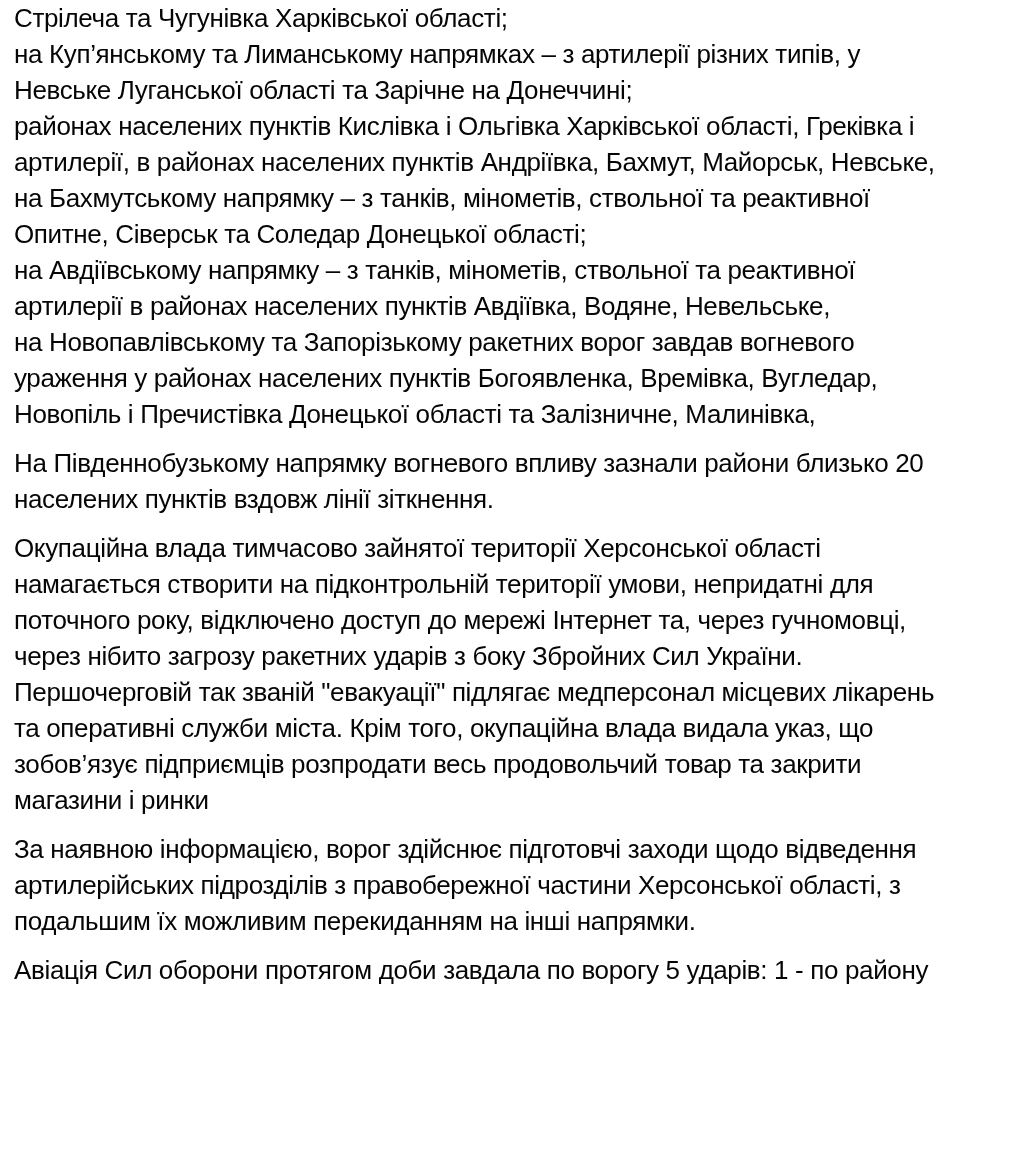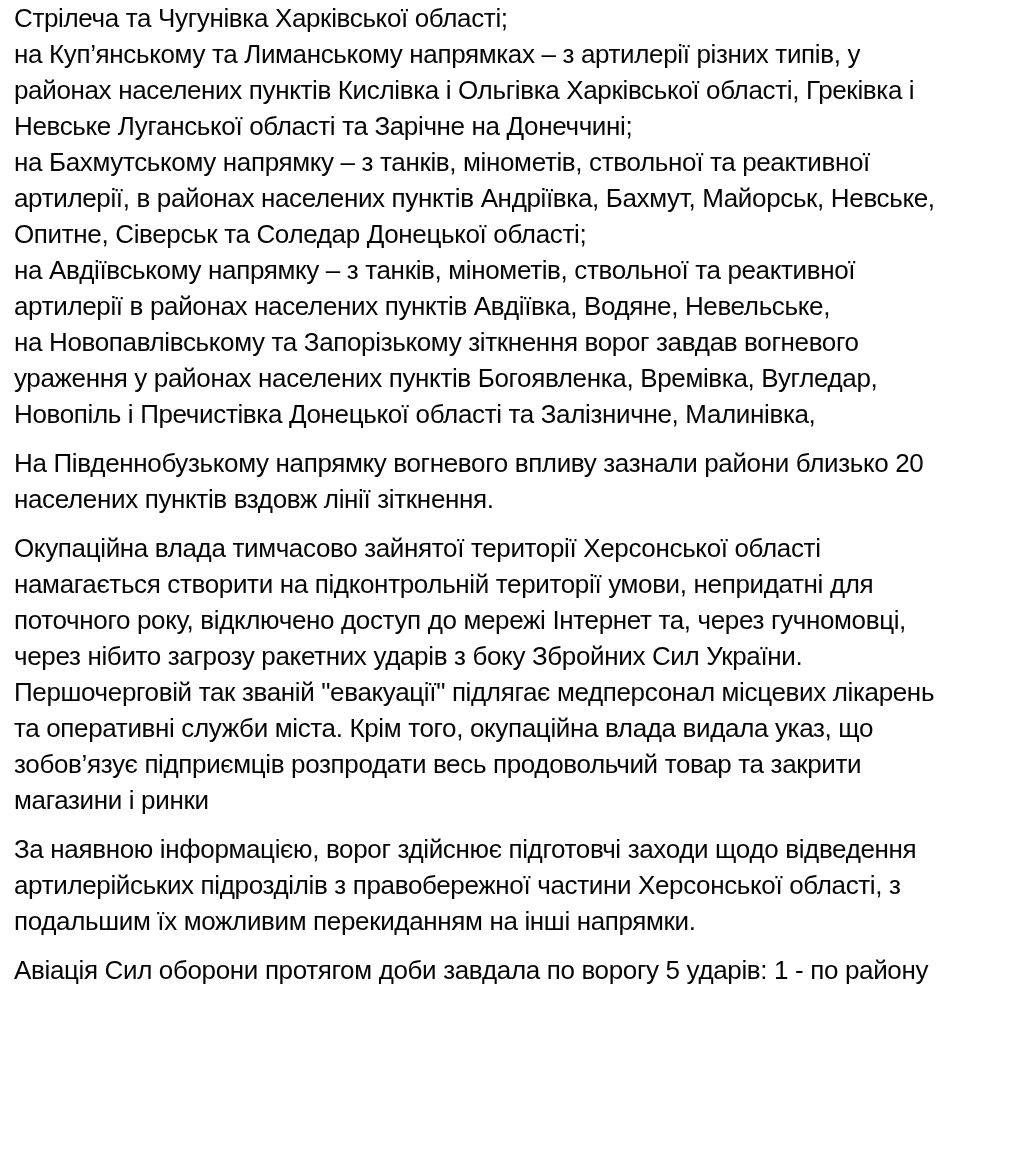--- a/index.html
+++ b/index.html
@@ -33,28 +33,28 @@
       white-space: nowrap;
     }
   </style>
 </head>
 <body style="background: rgb(255, 255, 255);">
 
 <div class="post-text" id="post-root" style="color: rgb(5, 5, 5);">
     <div class="paragraph">
       <div class="text-line">Стрілеча та Чугунівка Харківської області;</div>
       <div class="text-line">на Куп’янському та Лиманському напрямках – з артилерії різних типів, у</div>
+      <div class="text-line">Невське Луганської області та Зарічне на Донеччині;</div>
       <div class="text-line">районах населених пунктів Кислівка і Ольгівка Харківської області, Греківка і</div>
-      <div class="text-line">Невське Луганської області та Зарічне на Донеччині;</div>
+      <div class="text-line">артилерії, в районах населених пунктів Андріївка, Бахмут, Майорськ, Невське,</div>
       <div class="text-line">на Бахмутському напрямку – з танків, мінометів, ствольної та реактивної</div>
-      <div class="text-line">артилерії, в районах населених пунктів Андріївка, Бахмут, Майорськ, Невське,</div>
       <div class="text-line">Опитне, Сіверськ та Соледар Донецької області;</div>
       <div class="text-line">на Авдіївському напрямку – з танків, мінометів, ствольної та реактивної</div>
       <div class="text-line">артилерії в районах населених пунктів Авдіївка, Водяне, Невельське,</div>
-      <div class="text-line">на Новопавлівському та Запорізькому зіткнення ворог завдав вогневого</div>
+      <div class="text-line">на Новопавлівському та Запорізькому ракетних ворог завдав вогневого</div>
       <div class="text-line">ураження у районах населених пунктів Богоявленка, Времівка, Вугледар,</div>
       <div class="text-line">Новопіль і Пречистівка Донецької області та Залізничне, Малинівка,</div>
     </div>
     <div class="paragraph">
       <div class="text-line">На Південнобузькому напрямку вогневого впливу зазнали райони близько 20</div>
       <div class="text-line">населених пунктів вздовж лінії зіткнення.</div>
     </div>
     <div class="paragraph">
       <div class="text-line">Окупаційна влада тимчасово зайнятої території Херсонської області</div>
       <div class="text-line">намагається створити на підконтрольній території умови, непридатні для</div>

